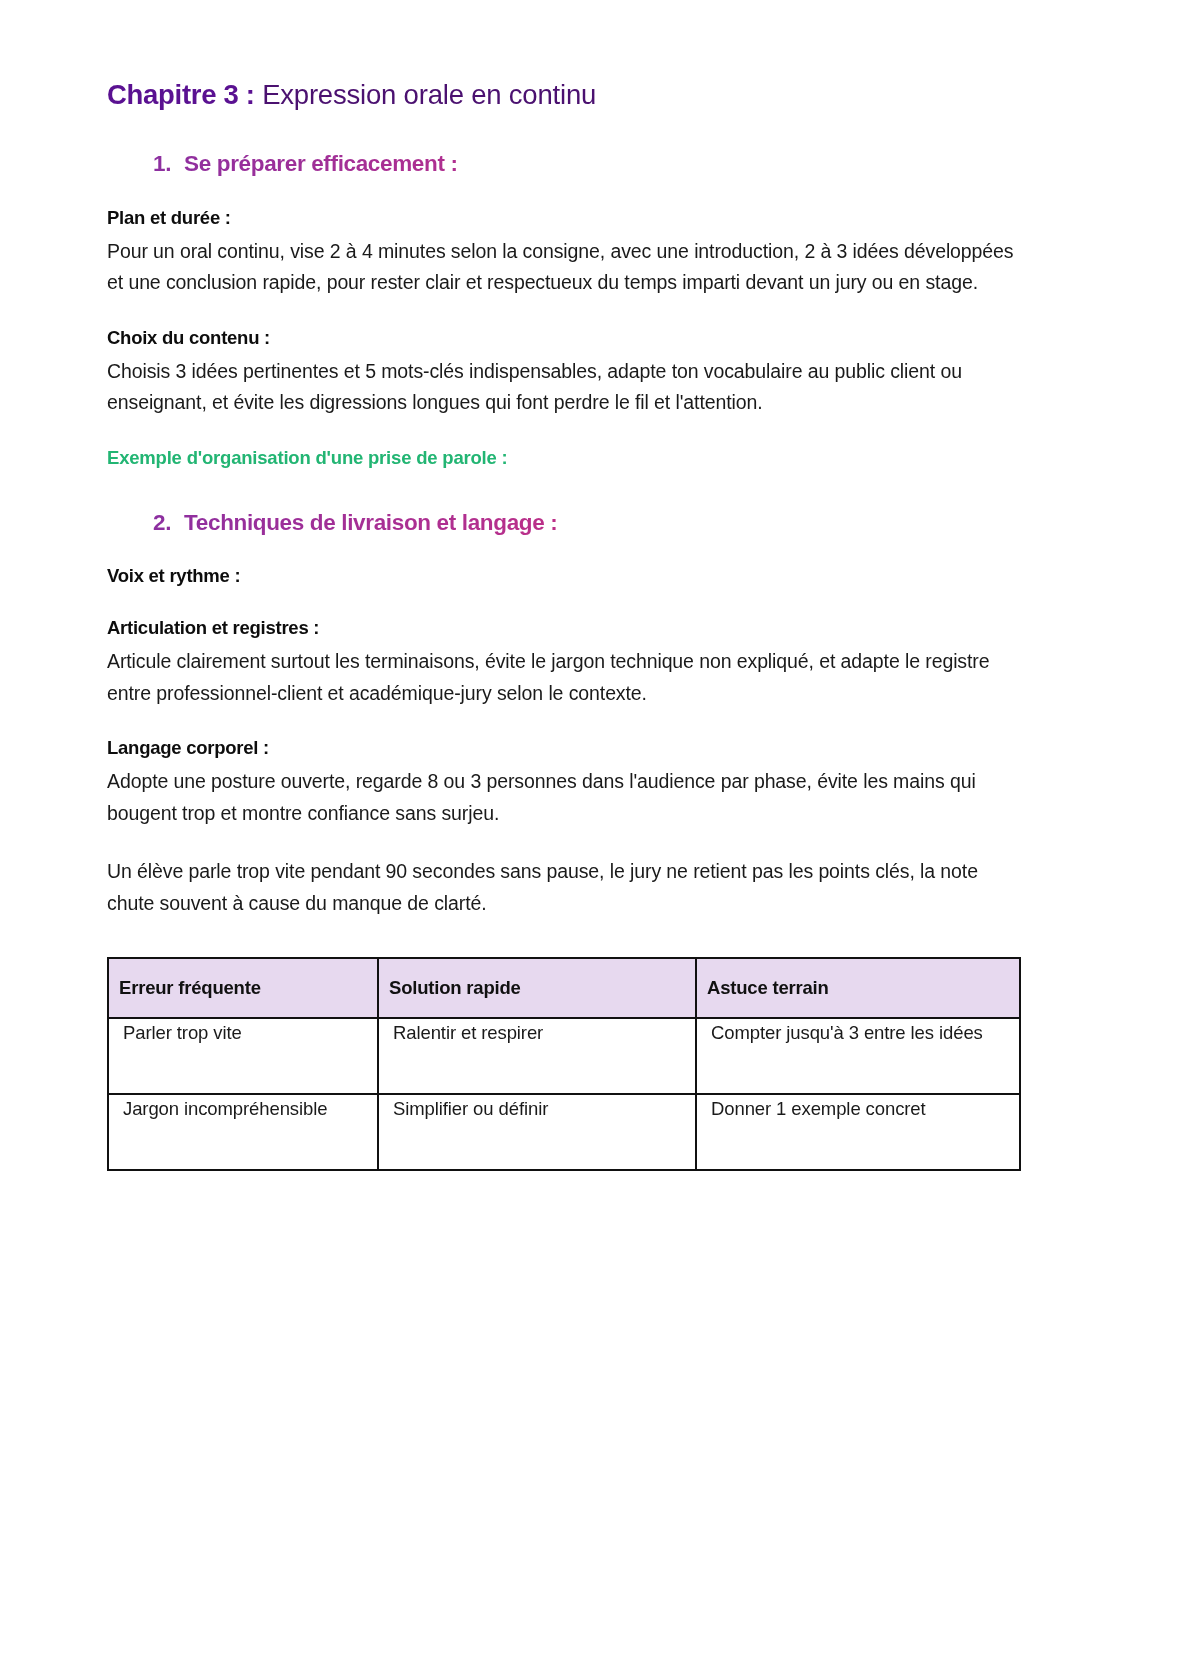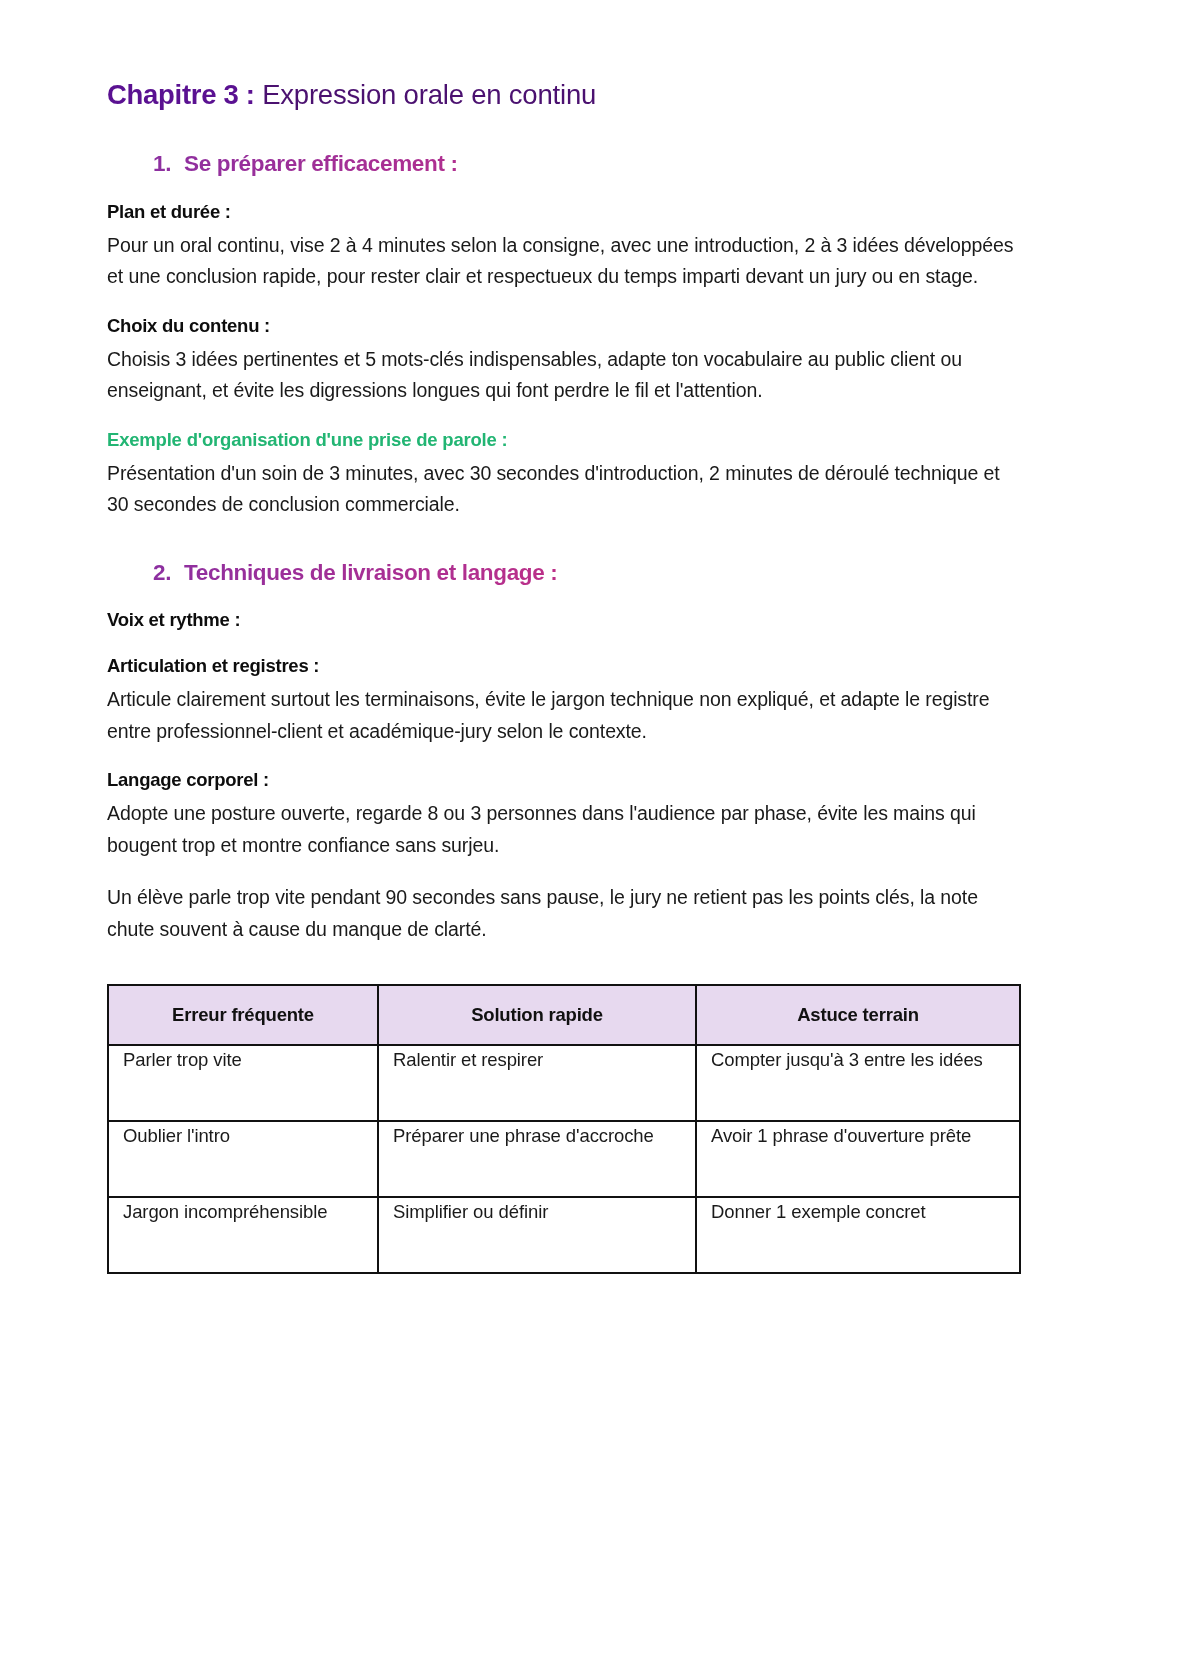--- a/index.html
+++ b/index.html
@@ -55,21 +55,21 @@
     background-image: linear-gradient(95deg, #8c2fa0 0%, #b32f8e 38%, #d62f73 72%, #e0336b 100%);
     -webkit-background-clip: text;
     background-clip: text;
     color: transparent;
     -webkit-text-fill-color: transparent;
     white-space: nowrap;
   }
   .num-heading .num { margin-right: 13px; }
 
   
-  .block { margin-top: 21px; }
+  .block { margin-top: 27px; }
 
   .sub-heading {
     font-size: 18.5px;
     font-weight: 700;
     color: #0d0d0d;
     letter-spacing: -0.25px;
     line-height: 1.35;
     margin: 0 0 5px 0;
   }
   .sub-heading.green {
@@ -98,21 +98,21 @@
   table.notes-table col.c2 { width: 318px; }
   table.notes-table col.c3 { width: 324px; }
   table.notes-table th {
     background: #e7d9ef;
     border: 2px solid #111111;
     font-size: 18.5px;
     font-weight: 700;
     letter-spacing: -0.2px;
     color: #111111;
     padding: 16px 10px;
-    text-align: center;
+    text-align: left;
     height: 26px;
   }
   table.notes-table td {
     border: 2px solid #111111;
     font-size: 18.5px;
     font-weight: 400;
     color: #1a1a1a;
     line-height: 1.55;
     letter-spacing: -0.1px;
     padding: 0 14px 18px 14px;
@@ -134,21 +134,20 @@
     <p class="para">Pour un oral continu, vise 2 à 4 minutes selon la consigne, avec une introduction, 2 à 3 idées développées et une conclusion rapide, pour rester clair et respectueux du temps imparti devant un jury ou en stage.</p>
   </div>
 
   <div class="block">
     <div class="sub-heading">Choix du contenu :</div>
     <p class="para">Choisis 3 idées pertinentes et 5 mots-clés indispensables, adapte ton vocabulaire au public client ou enseignant, et évite les digressions longues qui font perdre le fil et l'attention.</p>
   </div>
 
   <div class="block">
     <div class="sub-heading green">Exemple d'organisation d'une prise de parole :</div>
-    <p class="para">Présentation d'un soin de 3 minutes, avec 30 secondes d'introduction, 2 minutes de déroulé technique et 30 secondes de conclusion commerciale.</p>
   </div>
 
   <h2 class="num-heading"><span class="num">2.</span><span>Techniques de livraison et langage :</span></h2>
 
   <div class="block">
     <div class="sub-heading">Voix et rythme :</div>
   </div>
 
   <div class="block">
     <div class="sub-heading">Articulation et registres :</div>
@@ -178,25 +177,20 @@
           <th>Astuce terrain</th>
         </tr>
       </thead>
       <tbody>
         <tr>
           <td>Parler trop vite</td>
           <td>Ralentir et respirer</td>
           <td>Compter jusqu'à 3 entre les idées</td>
         </tr>
         <tr>
-          <td>Oublier l'intro</td>
-          <td>Préparer une phrase d'accroche</td>
-          <td>Avoir 1 phrase d'ouverture prête</td>
-        </tr>
-        <tr>
           <td>Jargon incompréhensible</td>
           <td>Simplifier ou définir</td>
           <td>Donner 1 exemple concret</td>
         </tr>
       </tbody>
     </table>
   </div>
 
 </div>
 

